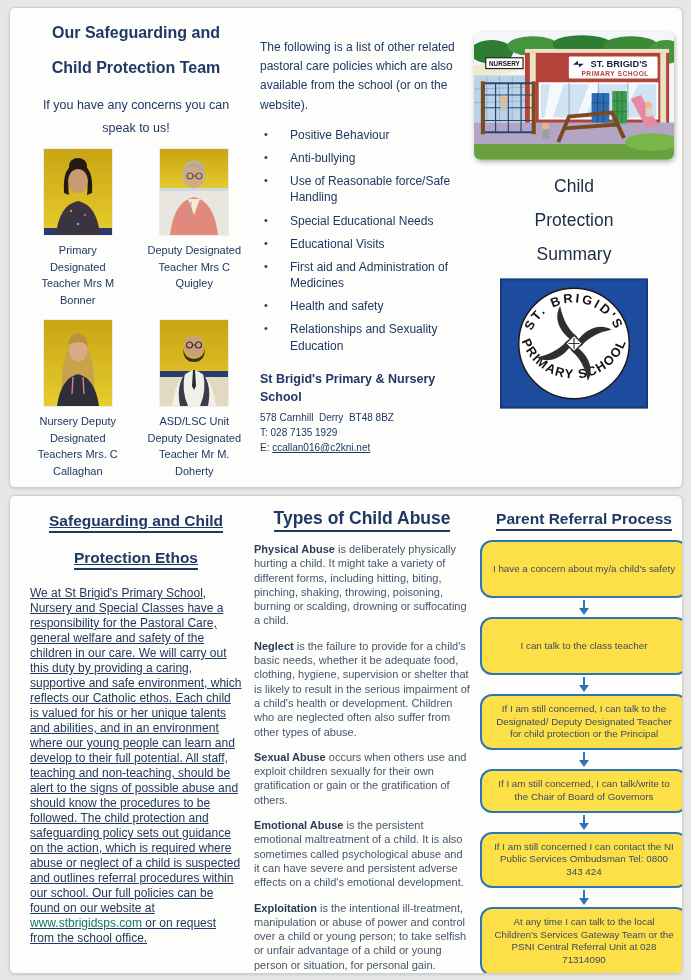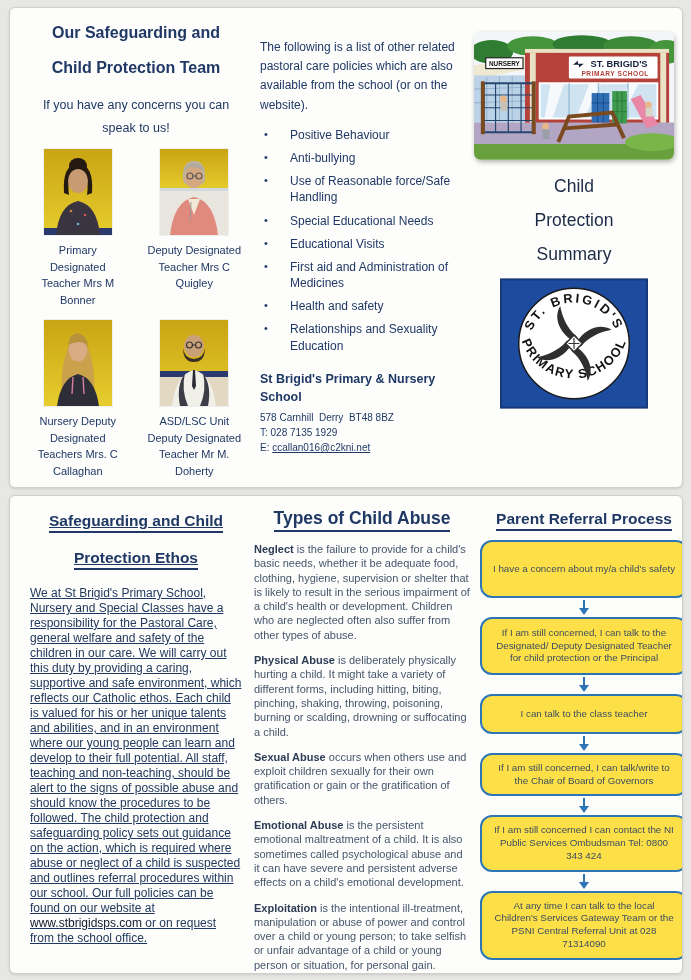--- a/index.html
+++ b/index.html
@@ -48,21 +48,21 @@
   .cover-title div{margin:13px 0;text-align:center;}
   .logo-wrap{margin-top:8px;}
   .logo-wrap svg{width:148px;height:131px;}
 
   
   .b-col1{left:20px;top:16px;width:212px;text-decoration:underline;}
   .ethos-title{text-align:center;font-size:15.5px;font-weight:700;}
   .ethos-title div{margin-bottom:19px;}
   .u{border-bottom:2px solid #1f3864;padding-bottom:2px;}
   .ethos-body{font-size:12px;line-height:1.25;margin:6px 0 0;color:#22395c;}
-  .website-link{color:#0f172a;cursor:pointer;}
+  .website-link{color:#0f766e;cursor:pointer;}
 
   
   .b-col2{left:244px;top:12px;width:216px;}
   .abuse-title{text-align:center;font-size:17.5px;font-weight:700;color:#1f3864;margin:0 0 13px;}
   .abuse-title .u{border-bottom:2.5px solid #1f3864;}
   .abuse-para{font-size:11px;line-height:1.3;color:#46566b;margin:0 0 11px;}
   .abuse-para b{color:#2d3c55;}
 
   
   .b-col3{left:470px;top:14px;width:208px;}
@@ -344,49 +344,49 @@
       <div><span class="u">Safeguarding and Child</span></div>
       <div><span class="u">Protection Ethos</span></div>
     </div>
     <p class="ethos-body"><span>We at St Brigid's Primary School, Nursery and Special Classes have a responsibility for the Pastoral Care, general welfare and safety of the children in our care. We will carry out this duty by providing a caring, supportive and safe environment, which reflects our Catholic ethos. Each child is valued for his or her unique talents and abilities, and in an environment where our young people can learn and develop to their full potential. All staff, teaching and non-teaching, should be alert to the signs of possible abuse and should know the procedures to be followed. The child protection and safeguarding policy sets out guidance on the action, which is required where abuse or neglect of a child is suspected and outlines referral procedures within our school. Our full policies can be found on our website at </span><a class="website-link">www.stbrigidsps.com</a><span> or on request from the school office.</span></p>
   </div>
 
   <div class="col b-col2">
     <h2 class="abuse-title"><span class="u">Types of Child Abuse</span></h2>
     <div>
 
-    <p class="abuse-para"><b>Neglect</b><span> is the failure to provide for a child's basic needs, whether it be adequate food, clothing, hygiene, supervision or shelter that is likely to result in the serious impairment of a child's health or development. Children who are neglected often also suffer from other types of abuse.</span></p>
-        <p class="abuse-para"><b>Physical Abuse</b><span> is deliberately physically hurting a child. It might take a variety of different forms, including hitting, biting, pinching, shaking, throwing, poisoning, burning or scalding, drowning or suffocating a child.</span></p>
+    <p class="abuse-para"><b>Physical Abuse</b><span> is deliberately physically hurting a child. It might take a variety of different forms, including hitting, biting, pinching, shaking, throwing, poisoning, burning or scalding, drowning or suffocating a child.</span></p>
+        <p class="abuse-para"><b>Neglect</b><span> is the failure to provide for a child's basic needs, whether it be adequate food, clothing, hygiene, supervision or shelter that is likely to result in the serious impairment of a child's health or development. Children who are neglected often also suffer from other types of abuse.</span></p>
         <p class="abuse-para"><b>Sexual Abuse</b><span> occurs when others use and exploit children sexually for their own gratification or gain or the gratification of others.</span></p>
         <p class="abuse-para"><b>Emotional Abuse</b><span> is the persistent emotional maltreatment of a child. It is also sometimes called psychological abuse and it can have severe and persistent adverse effects on a child's emotional development.</span></p>
         <p class="abuse-para"><b>Exploitation</b><span> is the intentional ill-treatment, manipulation or abuse of power and control over a child or young person; to take selfish or unfair advantage of a child or young person or situation, for personal gain.</span></p>
       </div>
 
   </div>
 
   <div class="col b-col3">
     <h2 class="referral-title"><span class="u">Parent Referral Process</span></h2>
     <div class="flow">
 
     <div class="flow-step">
         <div class="flow-box">I have a concern about my/a child's safety</div>
         <svg class="flow-arrow" viewBox="0 0 12 15">
           <line x1="6" y1="0" x2="6" y2="9" stroke="#2e75b6" stroke-width="2"></line>
           <polygon points="1,8 11,8 6,15" fill="#2e75b6"></polygon>
         </svg>
       </div>
         <div class="flow-step">
-        <div class="flow-box">If I am still concerned, I can talk to the Designated/ Deputy Designated Teacher for child protection or the Principal</div>
+        <div class="flow-box">I can talk to the class teacher</div>
         <svg class="flow-arrow" viewBox="0 0 12 15">
           <line x1="6" y1="0" x2="6" y2="9" stroke="#2e75b6" stroke-width="2"></line>
           <polygon points="1,8 11,8 6,15" fill="#2e75b6"></polygon>
         </svg>
       </div>
         <div class="flow-step">
-        <div class="flow-box">I can talk to the class teacher</div>
+        <div class="flow-box">If I am still concerned, I can talk to the Designated/ Deputy Designated Teacher for child protection or the Principal</div>
         <svg class="flow-arrow" viewBox="0 0 12 15">
           <line x1="6" y1="0" x2="6" y2="9" stroke="#2e75b6" stroke-width="2"></line>
           <polygon points="1,8 11,8 6,15" fill="#2e75b6"></polygon>
         </svg>
       </div>
         <div class="flow-step">
         <div class="flow-box">If I am still concerned, I can talk/write to the Chair of Board of Governors</div>
         <svg class="flow-arrow" viewBox="0 0 12 15">
           <line x1="6" y1="0" x2="6" y2="9" stroke="#2e75b6" stroke-width="2"></line>
           <polygon points="1,8 11,8 6,15" fill="#2e75b6"></polygon>

